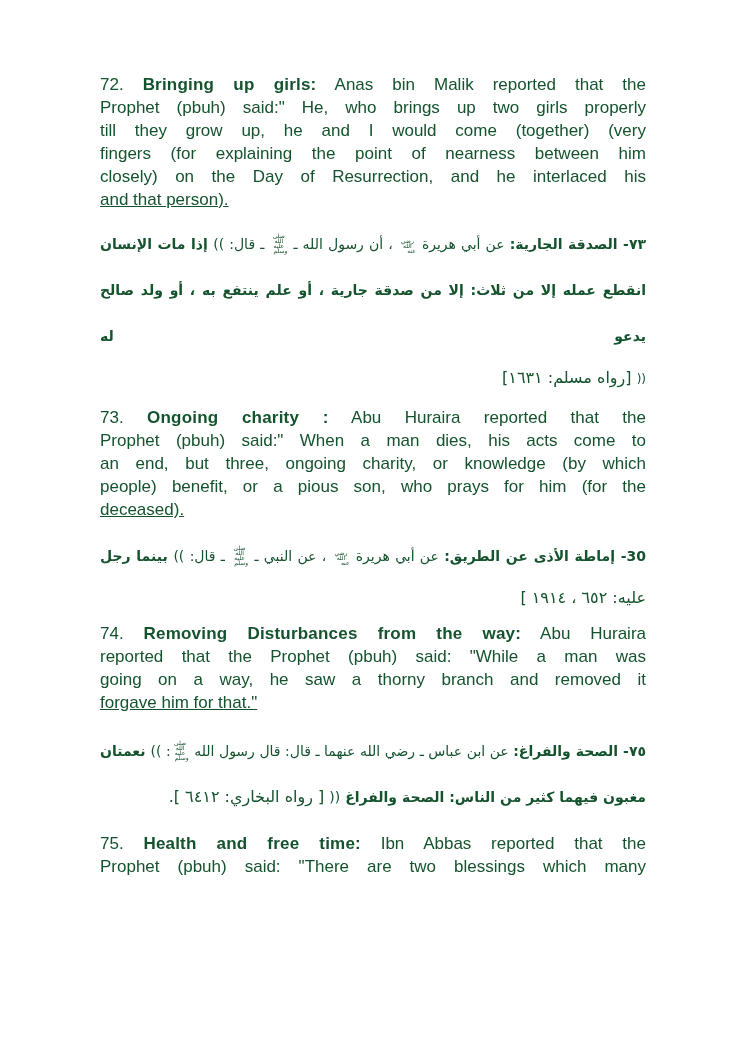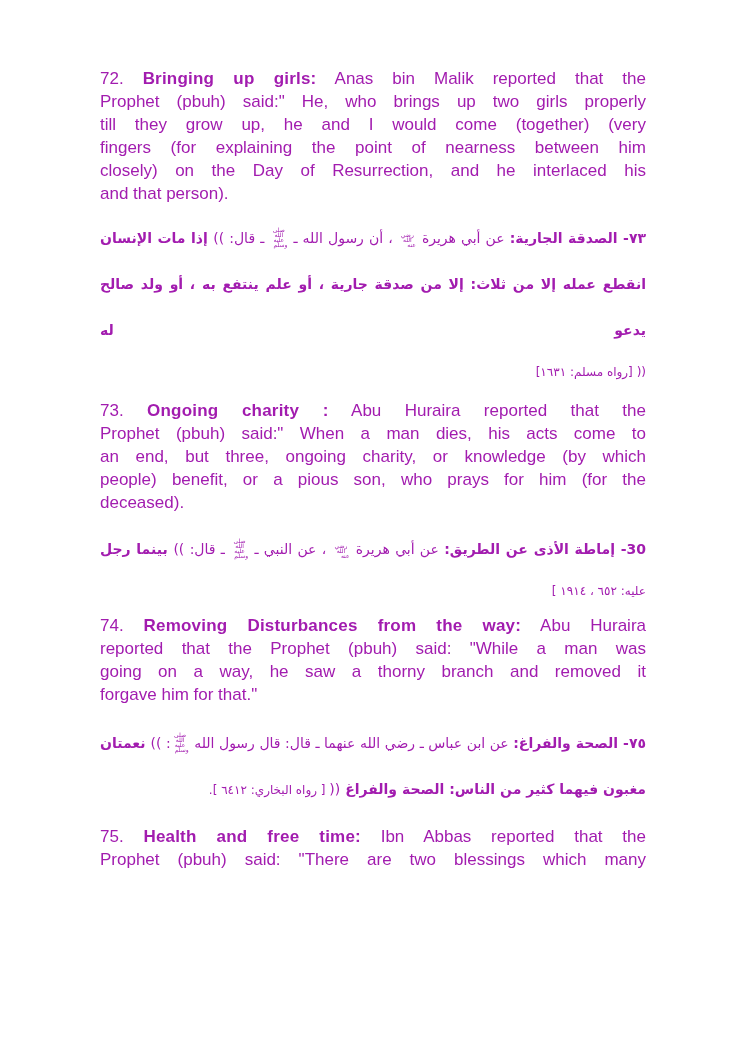--- a/index.html
+++ b/index.html
@@ -1,30 +1,30 @@
 <!DOCTYPE html>
 <html><head>
 <meta charset="utf-8">
 <style>
   html,body{margin:0;padding:0;}
   body{width:750px;height:1060px;background:#ffffff;position:relative;overflow:hidden;}
-  .page{position:absolute;left:100px;top:67px;width:546px;color:#a21caf;}
+  .page{position:absolute;left:100px;top:73px;width:546px;color:#14532d;}
   .blk{display:block;}
   
   .en{font-family:"Liberation Sans",sans-serif;font-size:17px;line-height:23px;}
   .en .ln{text-align:justify;text-align-last:justify;}
-  .en .ln.endl{text-align-last:left;}
+  .en .ln.endl{text-align-last:left;text-decoration:underline;}
   .en .b{font-weight:bold;letter-spacing:0.2px;}
   
   .ar{direction:rtl;font-family:"DejaVu Sans",sans-serif;font-size:14px;}
   .ar .ln{line-height:46px;text-align:justify;text-align-last:justify;}
   .ar .ln.endl{text-align-last:right;}
   .ar .ln.ref{line-height:38px;font-size:12px;}
   .ar .b{font-weight:bold;}
-  .ar .sm{font-size:12px;}
+  .ar .sm{font-size:16px;}
   .q{direction:ltr;}
   
   .hn{display:inline-block;width:17px;font-size:6px;line-height:5px;text-align:center;
       vertical-align:-4px;white-space:normal;letter-spacing:0;word-spacing:0;margin:0 1px;}
   .mb10{margin-bottom:10px}.mb8{margin-bottom:8px}.mb12{margin-bottom:12px}
   .mb4{margin-bottom:4px}.mb14{margin-bottom:14px}
 </style>
 </head>
 <body>
 

